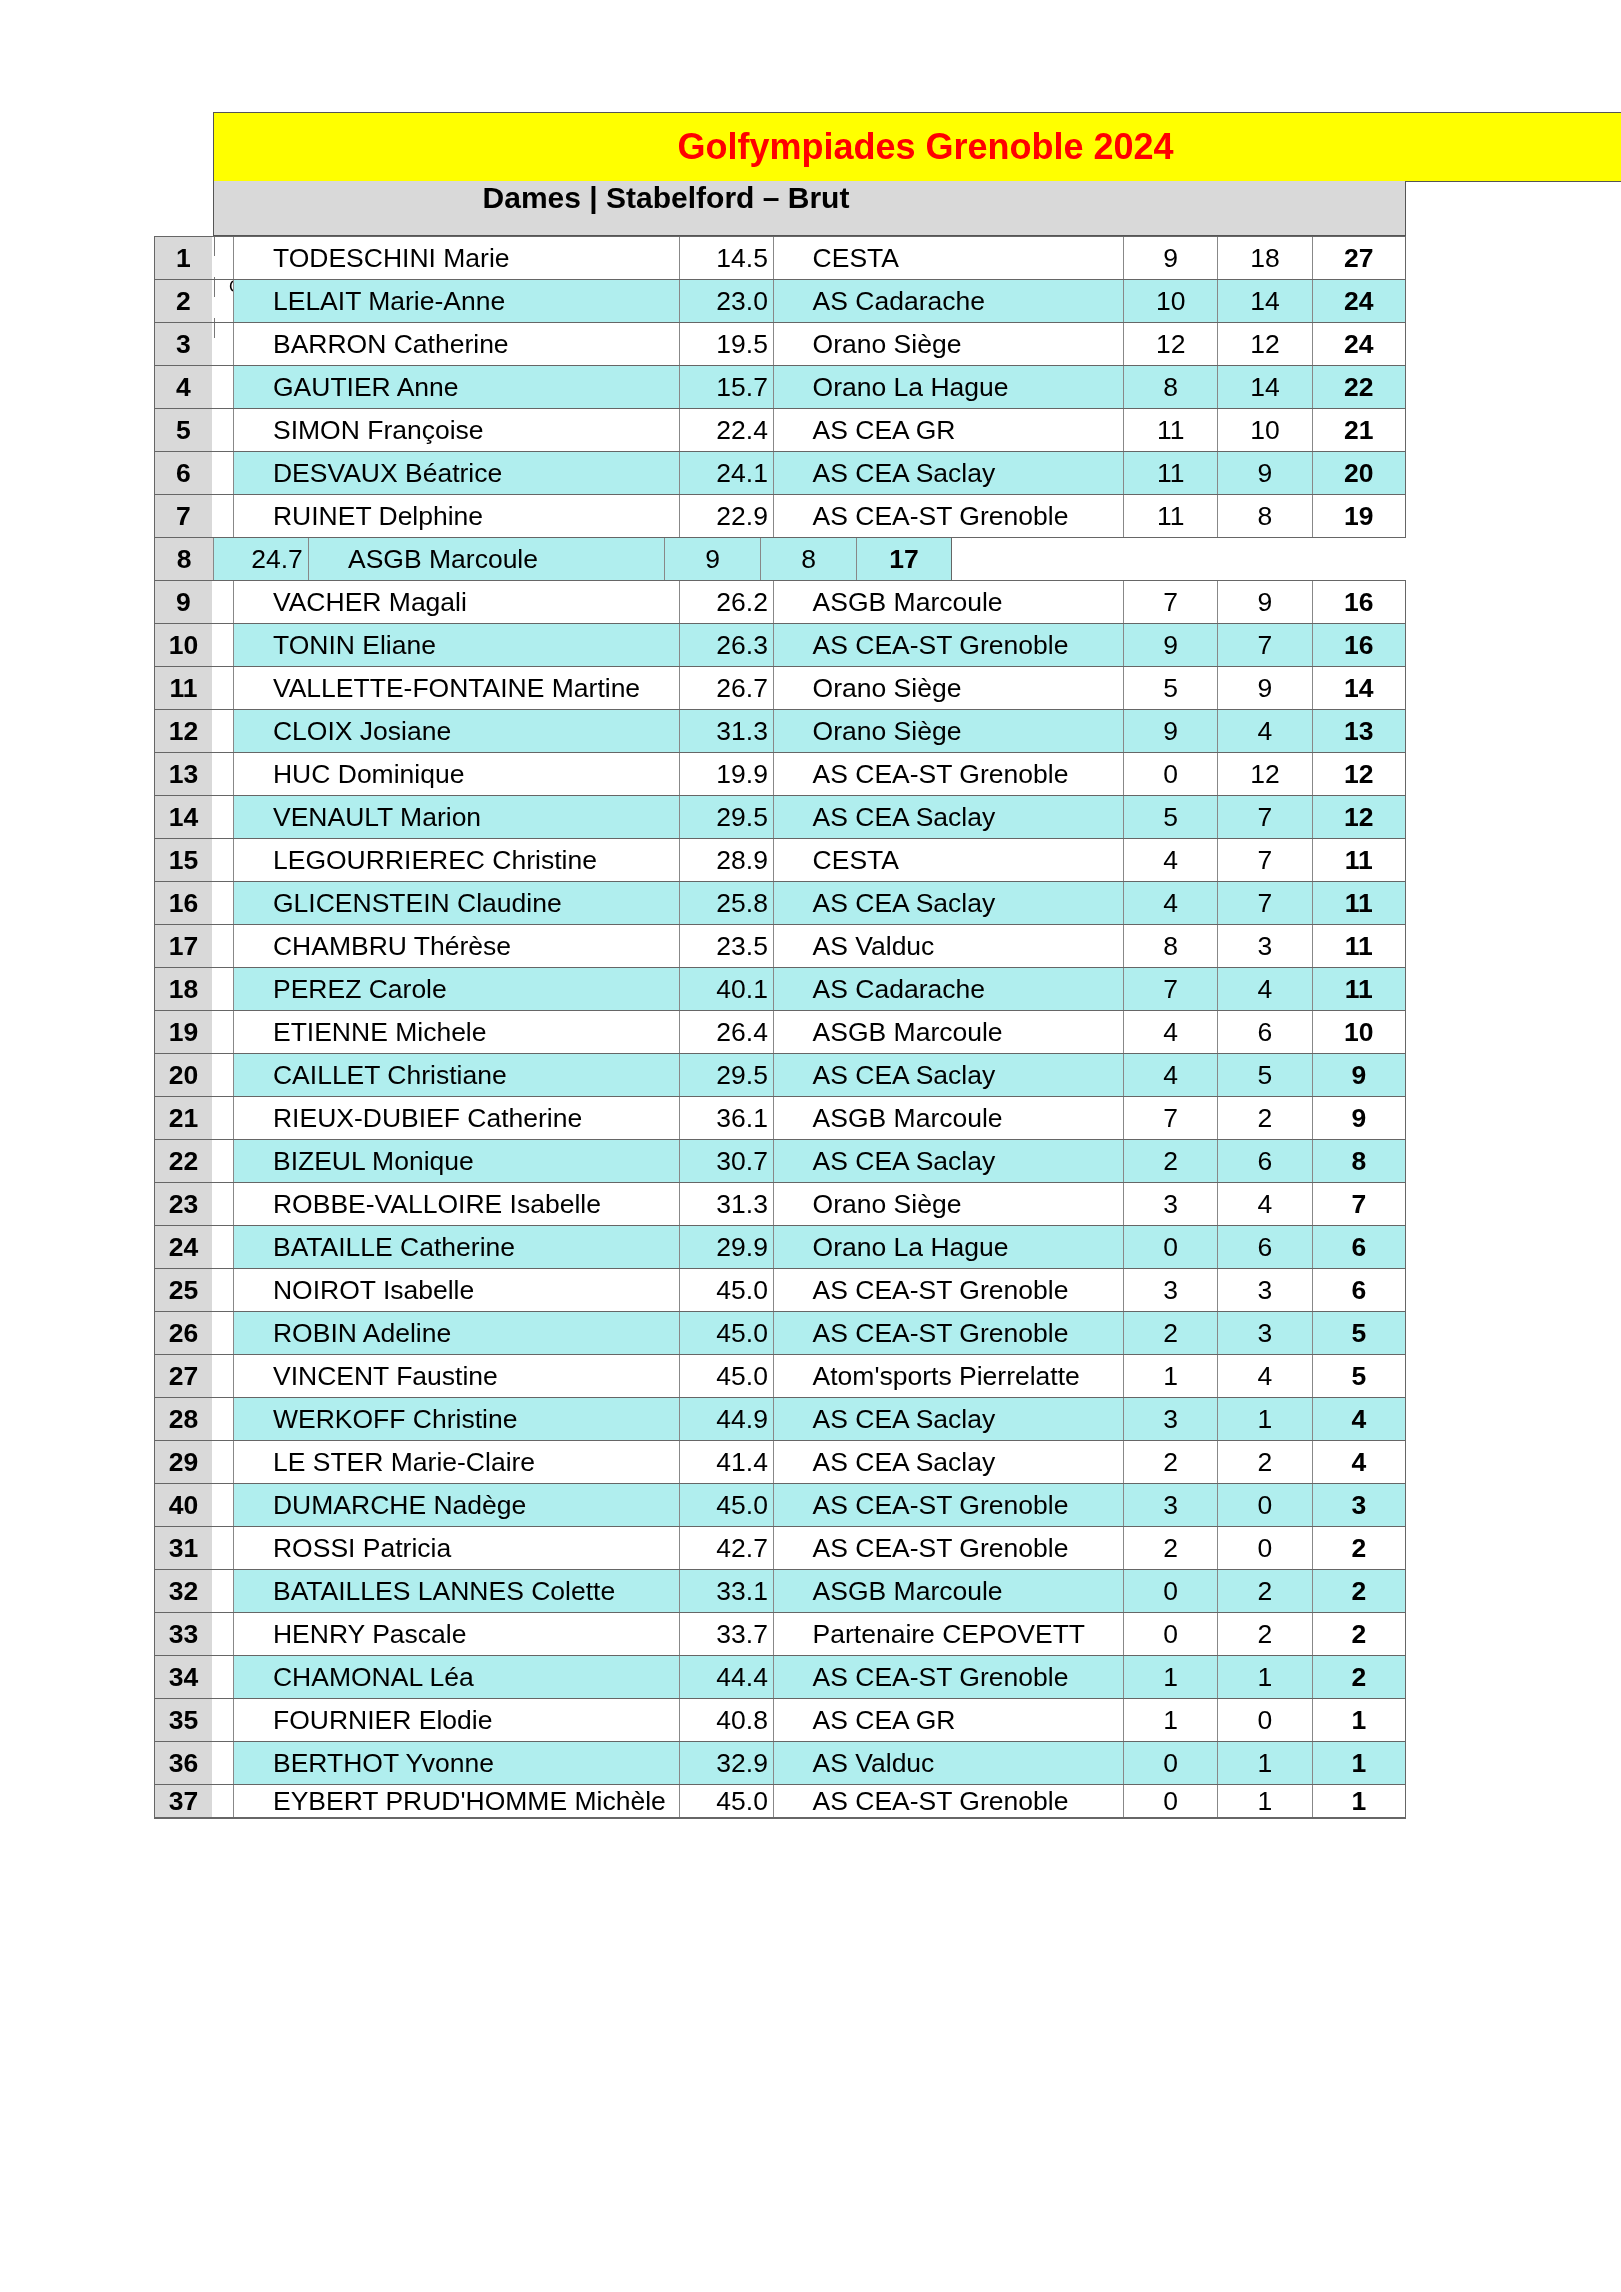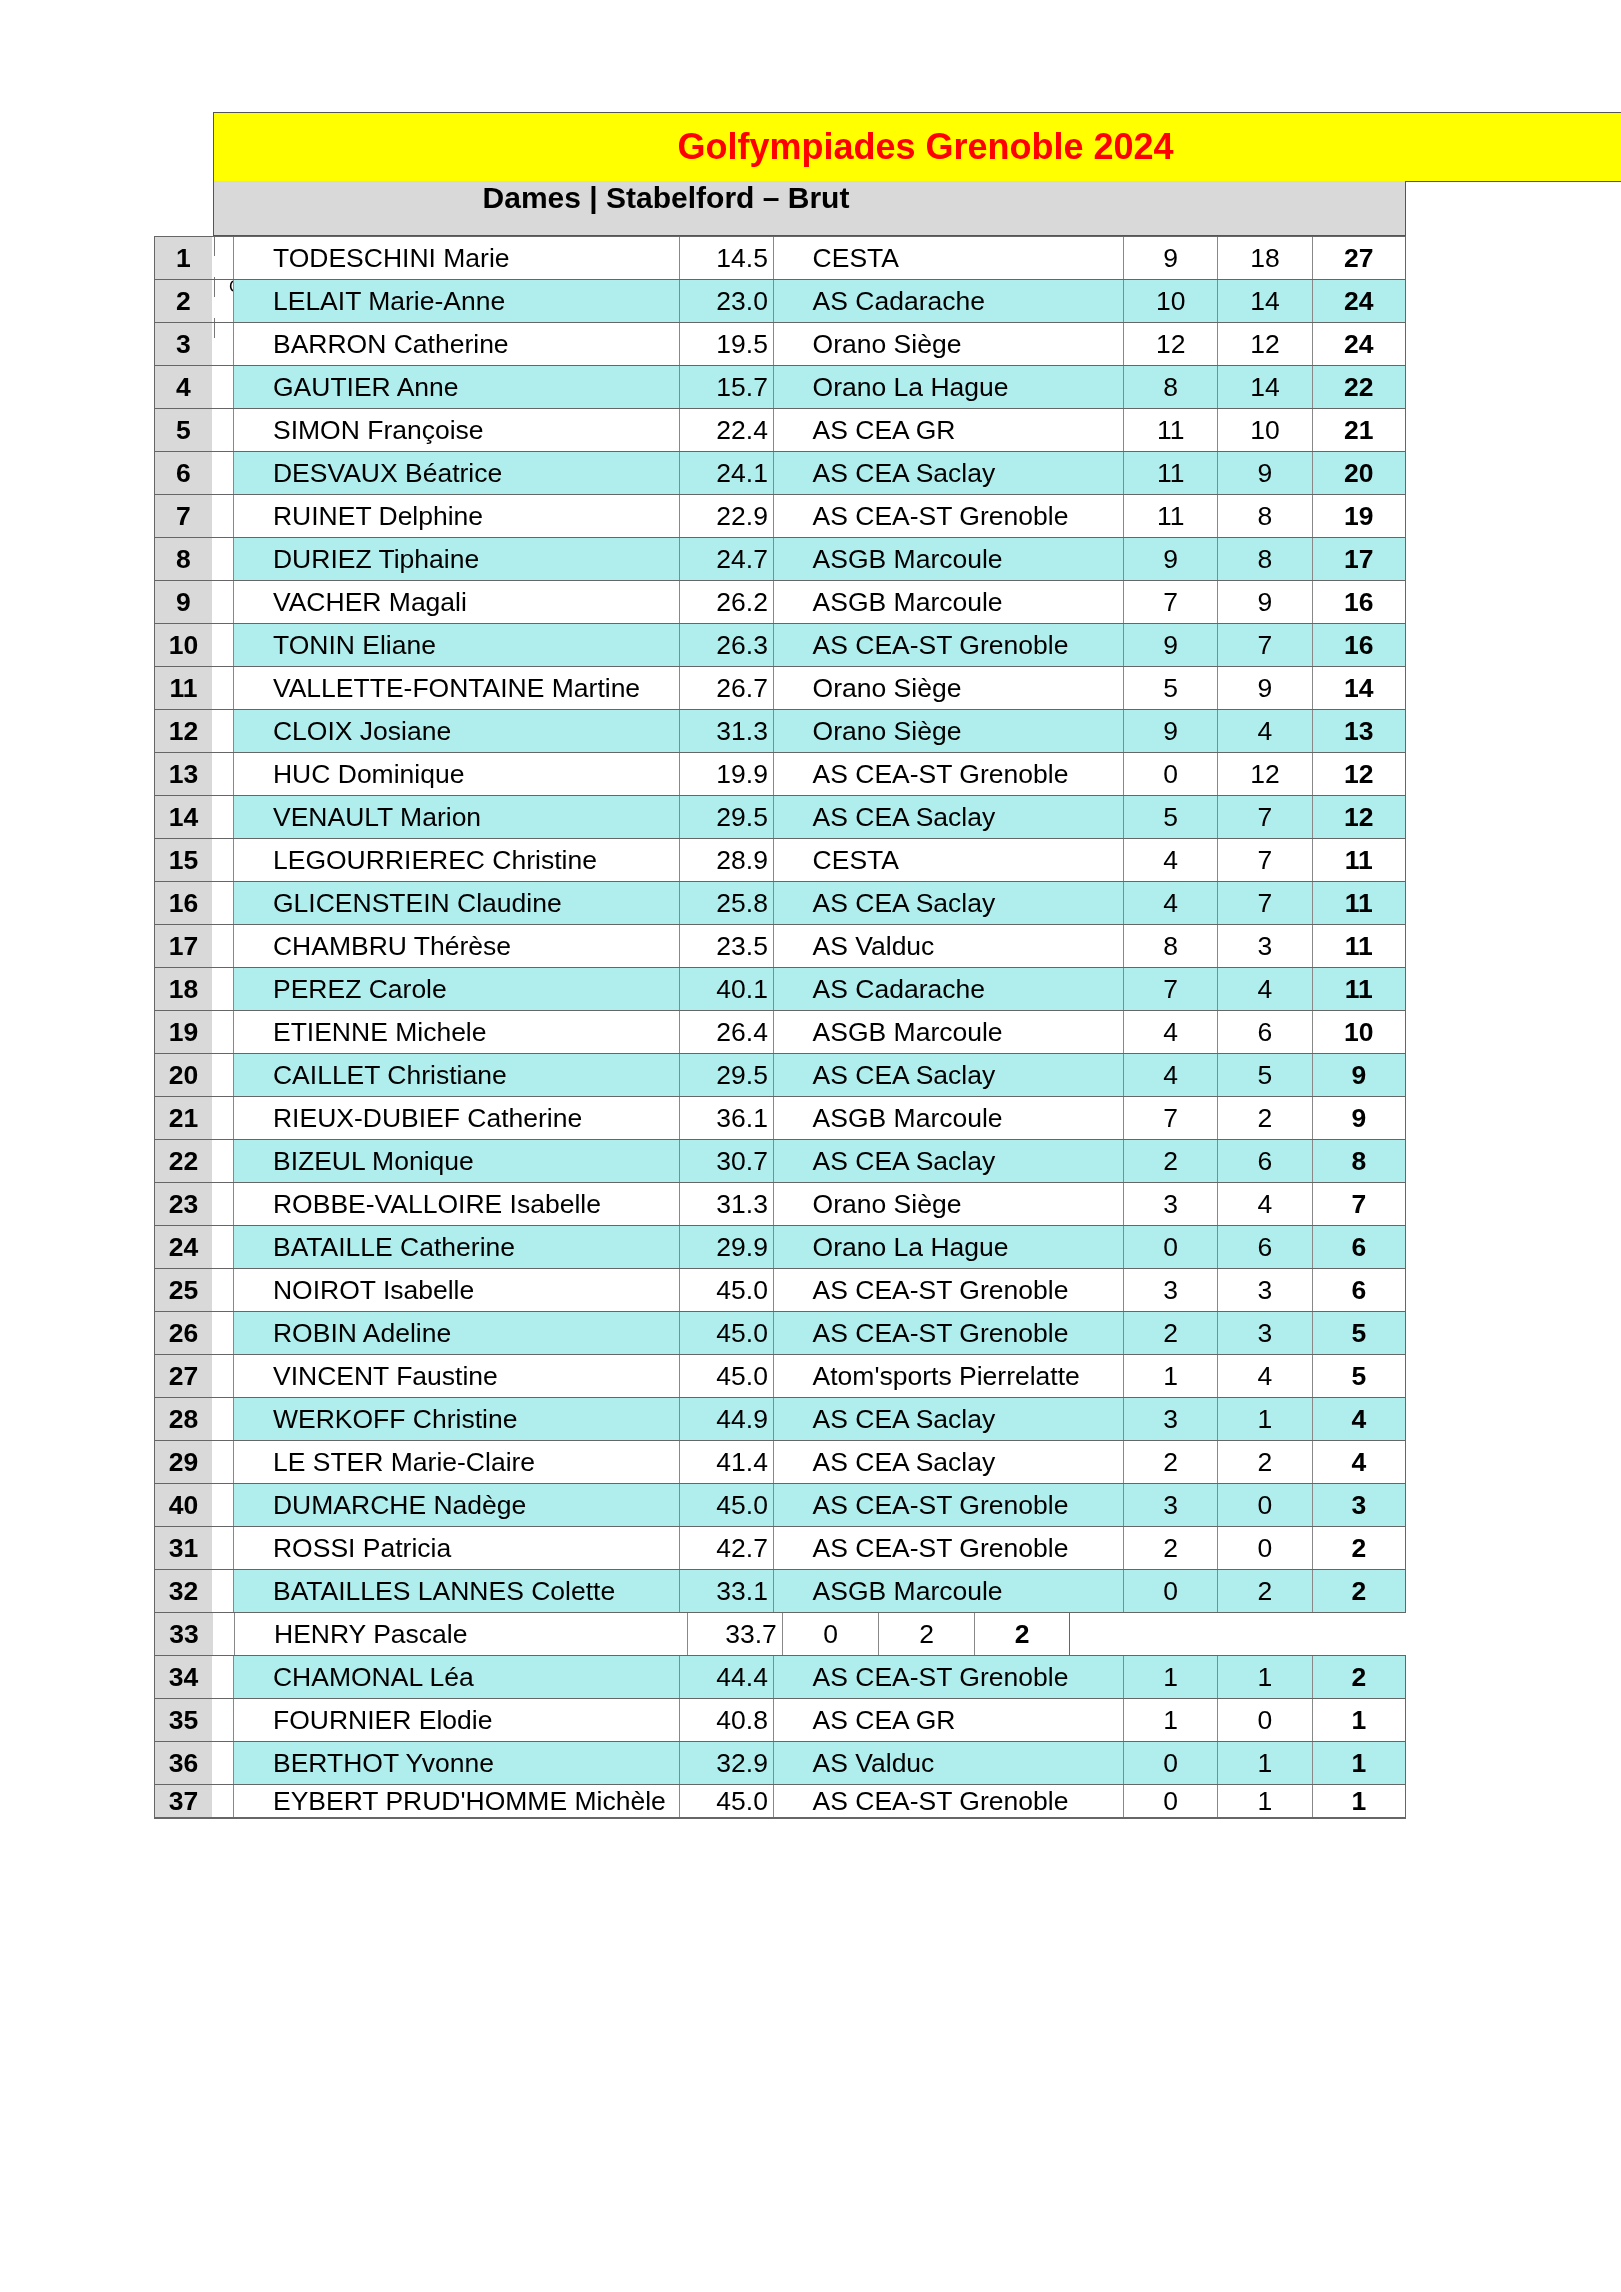--- a/index.html
+++ b/index.html
@@ -103,21 +103,20 @@
       <div class="c rank">7</div>
       <div class="c name">RUINET Delphine</div>
       <div class="c hcp">22.9</div>
       <div class="c club">AS CEA-ST Grenoble</div>
       <div class="c pt">11</div>
       <div class="c pt">8</div>
       <div class="c tot">19</div>
     </div>
     <div class="row even">
       <div class="c rank">8</div>
-      <div class="c name">DURIEZ Tiphaine</div>
       <div class="c hcp">24.7</div>
       <div class="c club">ASGB Marcoule</div>
       <div class="c pt">9</div>
       <div class="c pt">8</div>
       <div class="c tot">17</div>
     </div>
     <div class="row odd">
       <div class="c rank">9</div>
       <div class="c name">VACHER Magali</div>
       <div class="c hcp">26.2</div>
@@ -330,20 +329,21 @@
       <div class="c hcp">33.1</div>
       <div class="c club">ASGB Marcoule</div>
       <div class="c pt">0</div>
       <div class="c pt">2</div>
       <div class="c tot">2</div>
     </div>
     <div class="row odd">
       <div class="c rank">33</div>
       <div class="c name">HENRY Pascale</div>
       <div class="c hcp">33.7</div>
+      <div class="c club">Partenaire CEPOVETT</div>
       <div class="c pt">0</div>
       <div class="c pt">2</div>
       <div class="c tot">2</div>
     </div>
     <div class="row even">
       <div class="c rank">34</div>
       <div class="c name">CHAMONAL Léa</div>
       <div class="c hcp">44.4</div>
       <div class="c club">AS CEA-ST Grenoble</div>
       <div class="c pt">1</div>

